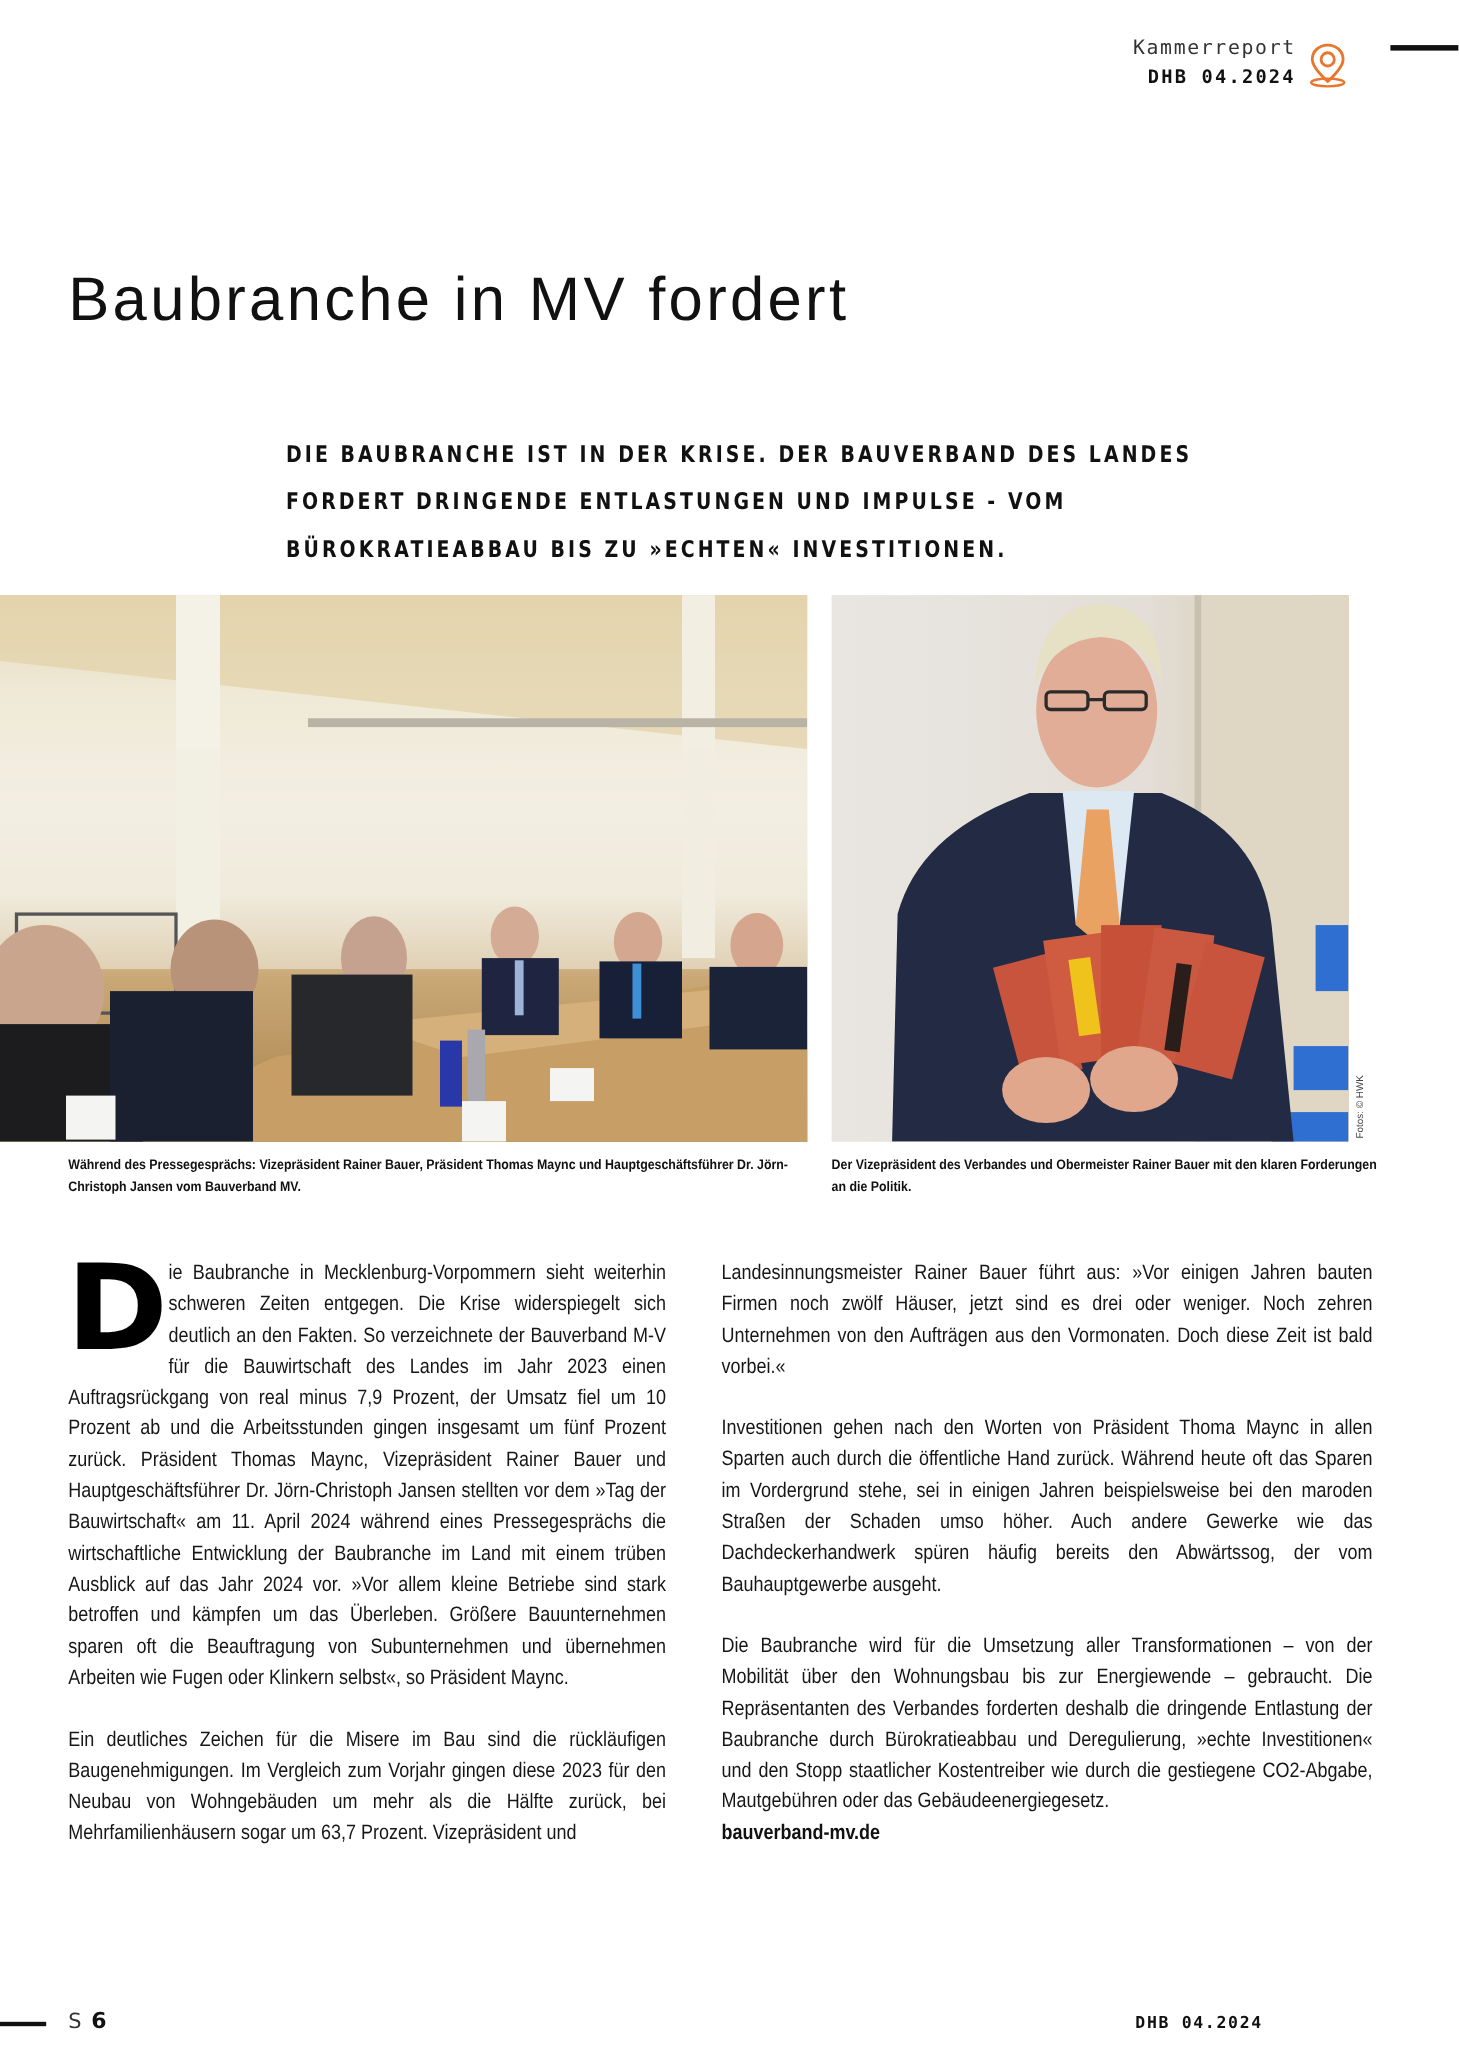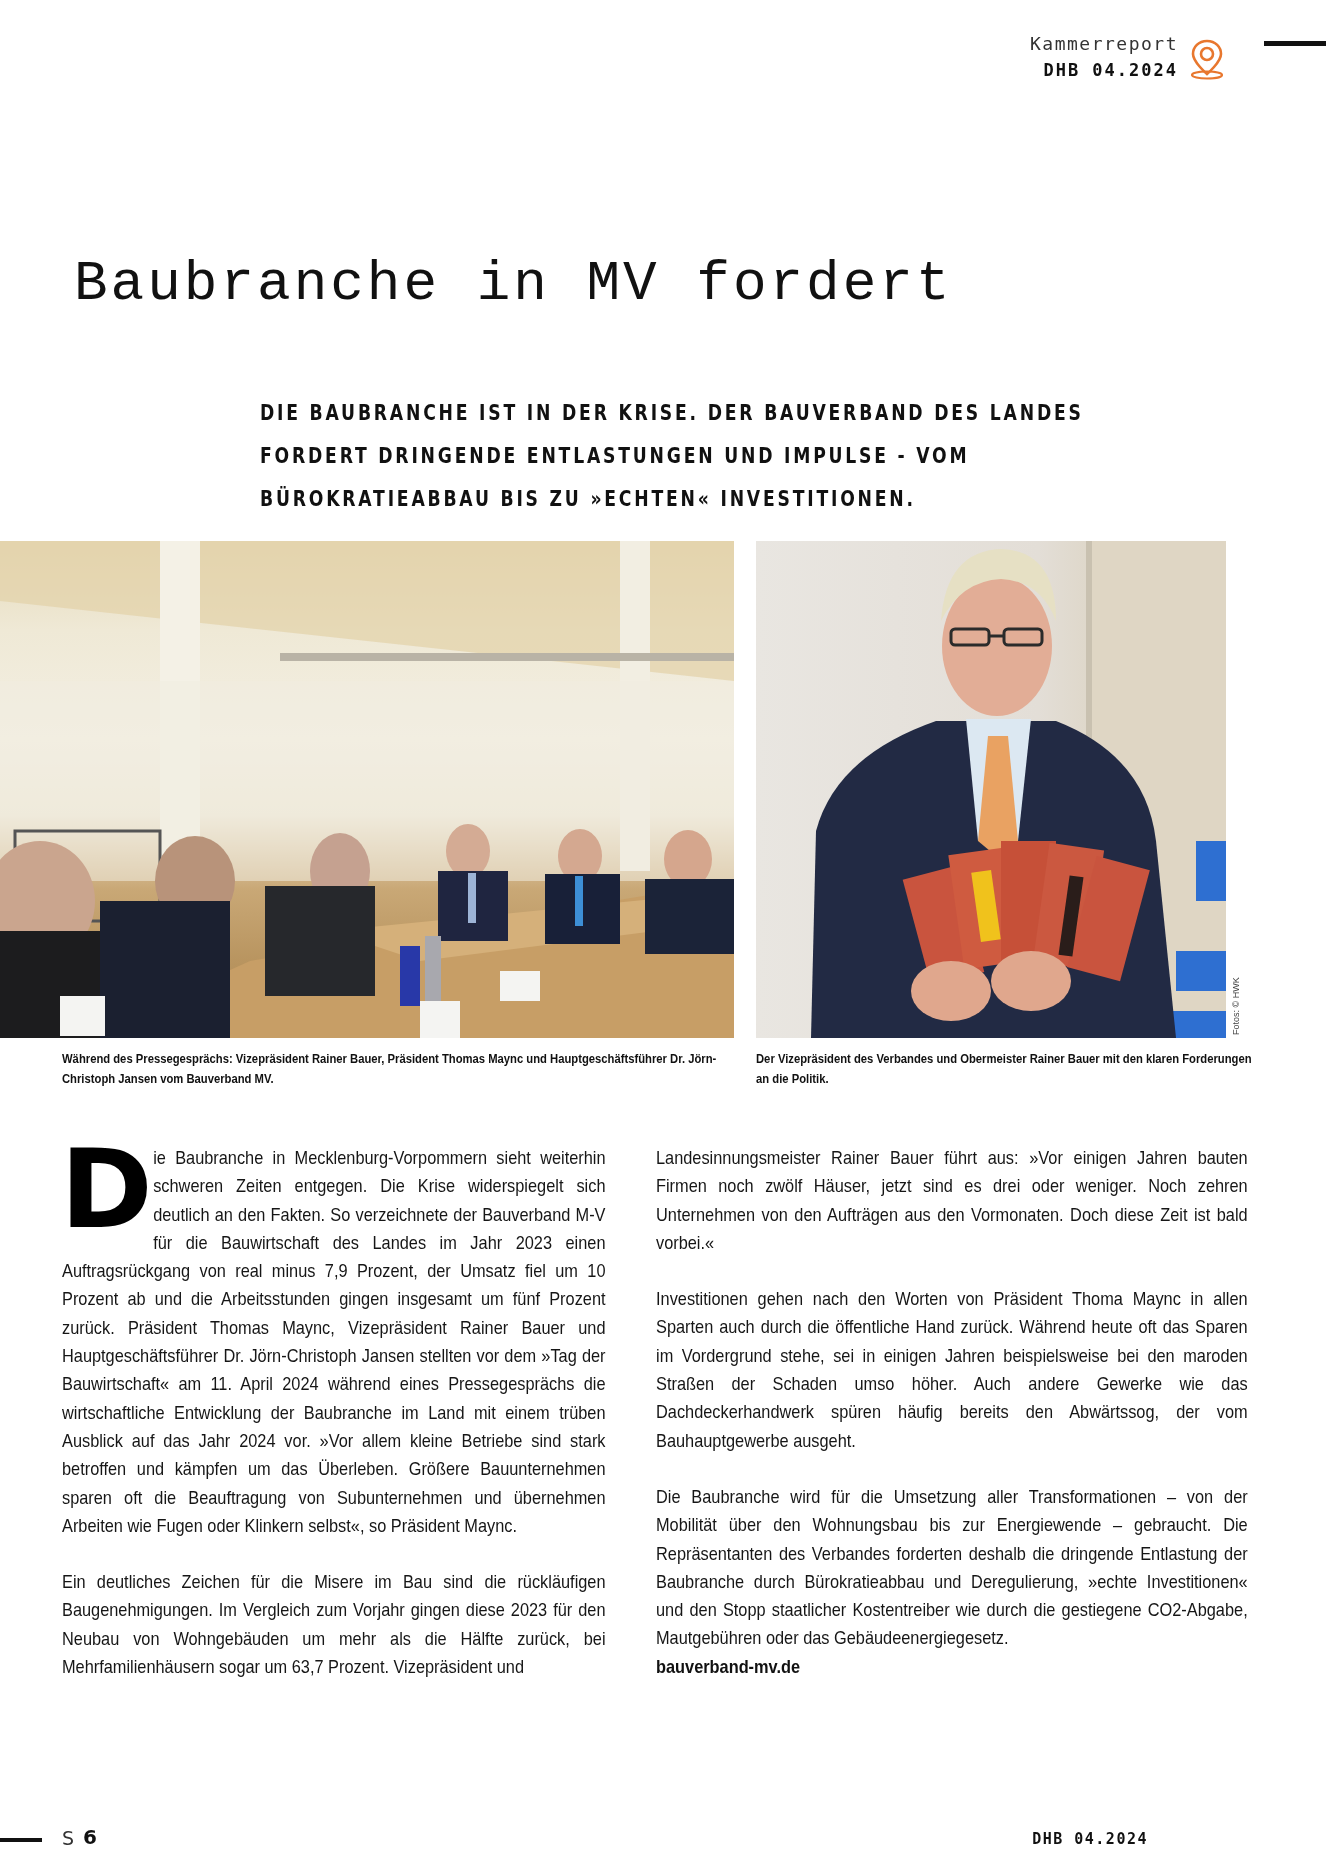--- a/index.html
+++ b/index.html
@@ -5,21 +5,21 @@
   html, body { margin: 0; padding: 0; background: #ffffff; }
   body { width: 1326px; height: 1875px; position: relative; overflow: hidden; color: #111; font-family: "Liberation Sans", sans-serif; }
 
   
   .hdr-kicker { position: absolute; top: 33px; right: 148px; font-family: "DejaVu Sans Mono", monospace; font-size: 18px; letter-spacing: 1.5px; color: #333; text-align: center; }
   .hdr-issue { position: absolute; top: 60px; right: 148px; font-family: "DejaVu Sans Mono", monospace; font-weight: bold; font-size: 17px; letter-spacing: 2px; color: #111; text-align: right; }
   .hdr-pin { position: absolute; top: 36px; right: 96px; width: 46px; height: 46px; }
   .hdr-rule { position: absolute; top: 41px; right: 0; width: 62px; height: 5px; background: #111; }
 
   
-  .title { position: absolute; left: 62px; top: 240px; width: 1050px; font-family: Liberation Mono, monospace; font-size: 56px; line-height: 64px; letter-spacing: 3px; color: #111; font-weight: normal; margin: 12px; }
+  .title { position: absolute; left: 62px; top: 240px; width: 1050px; font-family: Liberation Sans, sans-serif; font-size: 56px; line-height: 64px; letter-spacing: 3px; color: #111; font-weight: normal; margin: 0; }
   .lead { position: absolute; left: 260px; top: 392px; width: 900px; font-family: "DejaVu Sans", sans-serif; font-weight: bold; font-size: 21px; line-height: 43px; letter-spacing: 3.4px; text-transform: uppercase; color: #111; transform: scaleX(0.82); transform-origin: left top; width: 1090px; }
 
   
   .photo { position: absolute; overflow: hidden; }
   .photo-1 { left: 0; top: 541px; width: 734px; height: 497px; background: linear-gradient(180deg, #e6d9b8 0%, #efe9d6 18%, #f3efe3 40%, #eee7d6 55%, #c9a876 70%, #b8945f 85%, #a9875a 100%); }
   .photo-2 { left: 756px; top: 541px; width: 470px; height: 497px; background: linear-gradient(90deg, #e9e6e1 0%, #e3ded7 60%, #d9cfb9 85%, #cdbd9a 100%); }
   .photo-credit { position: absolute; left: 1231px; top: 1035px; font-family: "Liberation Sans", sans-serif; font-size: 9px; color: #444; transform: rotate(-90deg); transform-origin: left top; white-space: nowrap; }
 
   
   .caption { position: absolute; font-family: "Liberation Sans", sans-serif; font-weight: bold; font-size: 12.5px; line-height: 20px; color: #111; transform: scaleX(0.9); transform-origin: left top; }

